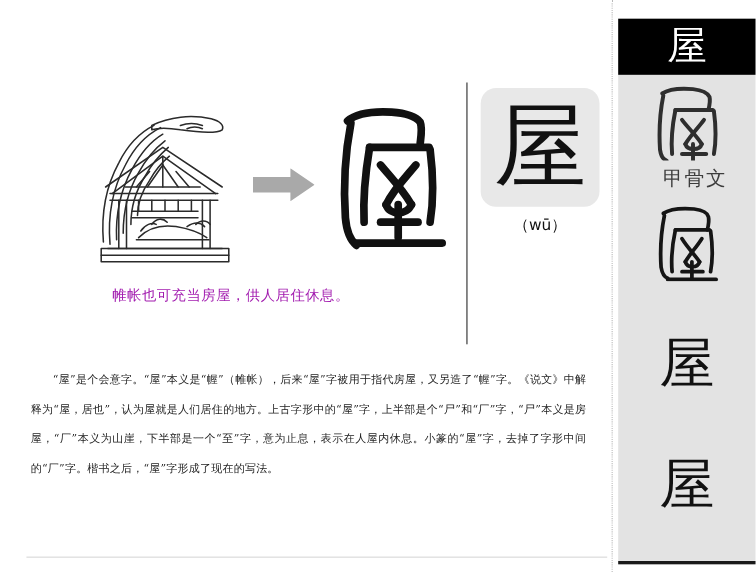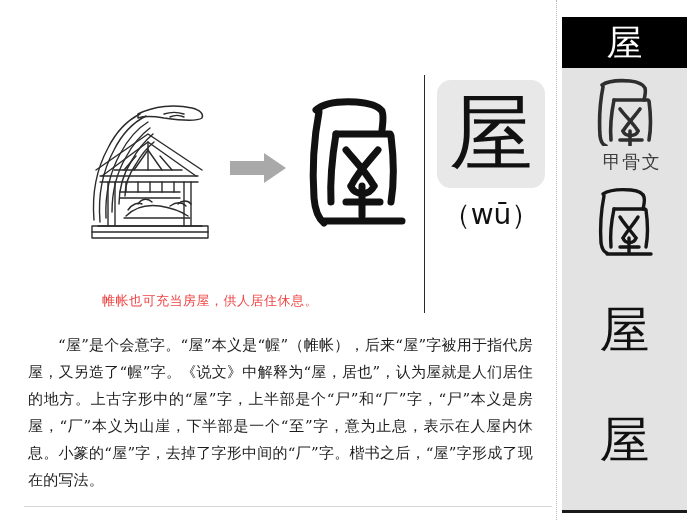--- a/index.html
+++ b/index.html
@@ -65,24 +65,23 @@
   .seal-glyph svg { display: block; }
 
   .caption {
     position: absolute;
     left: 0;
     top: 200px;
     width: 420px;
     text-align: center;
     font-family: Liberation Mono, monospace;
     font-size: 13px;
-    color: #ef4444;
+    color: #a21caf;
     letter-spacing: 0.5px;
     white-space: nowrap;
-    margin-top: 32px;
   }
 
   .v-divider {
     position: absolute;
     left: 424px;
     top: 75px;
     width: 1px;
     height: 238px;
     background: #2a2a2a;
   }
@@ -108,33 +107,33 @@
     font-weight: 500;
     margin-top: -2px;
   }
   .pinyin {
     position: absolute;
     left: 437px;
     top: 196px;
     width: 108px;
     text-align: center;
     font-family: "DejaVu Sans", "Liberation Sans", sans-serif;
-    font-size: 28px;
+    font-size: 14px;
     color: #111111;
     letter-spacing: 0px;
   }
 
   
   .body-text {
     position: absolute;
     left: 28px;
     top: 332px;
     width: 505px;
     font-family: "DejaVu Serif", "Liberation Serif", serif;
-    font-size: 15px;
+    font-size: 10px;
     line-height: 27px;
     color: #1d1d1d;
     text-align: justify;
     text-indent: 2em;
     letter-spacing: 0.2px;
   }
 
   .bottom-rule {
     position: absolute;
     left: 24px;

